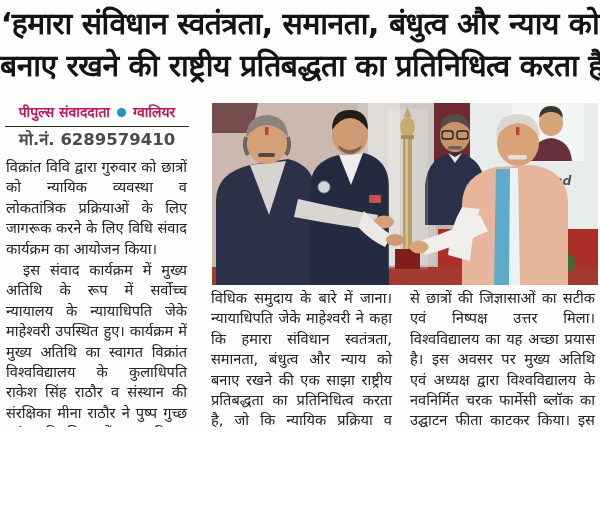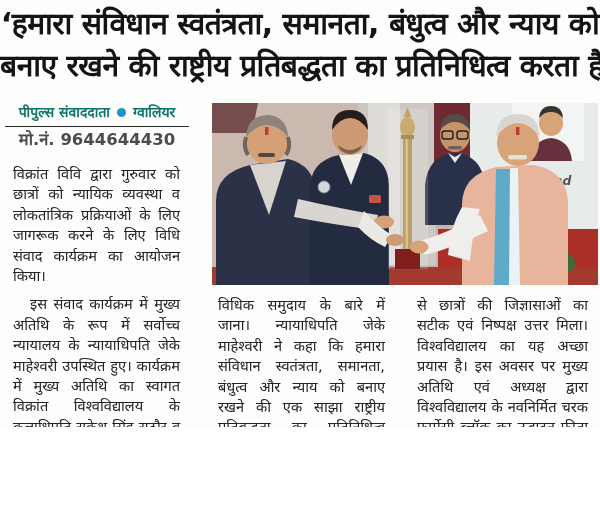--- a/index.html
+++ b/index.html
@@ -9,30 +9,30 @@
   }
   
   .headline{position:absolute;top:3px;left:0;width:600px;text-align:center;}
   .headline .hl{
     font-size:30px;line-height:42px;font-weight:bold;color:#141414;
     letter-spacing:-0.5px;white-space:nowrap;
   }
   
   .byline{position:absolute;left:5px;top:101px;width:184px;text-align:center;}
   .byline-row{display:flex;align-items:center;justify-content:center;gap:7px;
-    font-size:14px;font-weight:bold;color:#0f766e;line-height:22px;}
+    font-size:14px;font-weight:bold;color:#be185d;line-height:22px;}
   .dot{width:9px;height:9px;border-radius:50%;background:#1d95c9;flex:0 0 auto;}
   .byline-rule{border:0;border-top:1.6px solid #2b2b2b;margin:3px 0 2px 0;}
   .phone{font-size:16.5px;font-weight:bold;color:#4c4c4c;line-height:22px;}
   
   .photo-wrap{position:absolute;left:212px;top:103px;width:386px;height:182px;overflow:hidden;}
   
   .col{position:absolute;font-size:14.6px;line-height:20.4px;color:#232323;
     text-align:justify;overflow:hidden;}
-  .col p{margin:8px;}
+  .col p{margin:1px;}
   .col p.indent{text-indent:17px;}
   .col1{left:5px;top:156px;width:183px;height:350px;}
   .col2{left:210px;top:287px;width:183px;height:222px;}
   .col3{left:409px;top:287px;width:187px;height:222px;}
 </style>
 </head>
 <body>
 
 <div class="page">
 
@@ -41,21 +41,21 @@
     <div class="hl">बनाए रखने की राष्ट्रीय प्रतिबद्धता का प्रतिनिधित्व करता है’</div>
   </div>
 
   <div class="byline">
     <div class="byline-row">
       <span>पीपुल्स संवाददाता</span>
       <span class="dot"></span>
       <span>ग्वालियर</span>
     </div>
     <hr class="byline-rule">
-    <div class="phone">मो.नं. 9644644430</div>
+    <div class="phone">मो.नं. 6289579410</div>
   </div>
 
   <div class="photo-wrap">
     <svg viewBox="0 0 386 182" width="386" height="182">
 
       <rect x="0" y="0" width="386" height="182" fill="#c6b5ab"></rect>
       <rect x="0" y="0" width="150" height="182" fill="#cbb9b0"></rect>
       <path d="M0,0 h46 l-6,30 h-40 Z" fill="#5a2a2c" opacity="0.75"></path>
 
       <rect x="146" y="0" width="78" height="162" fill="#ccc7c2"></rect>

